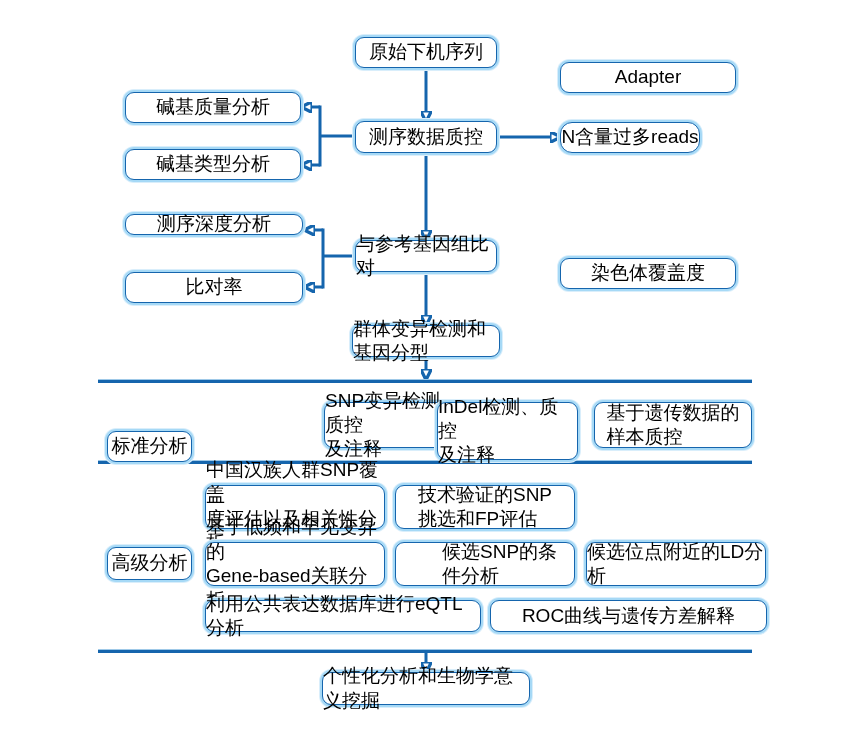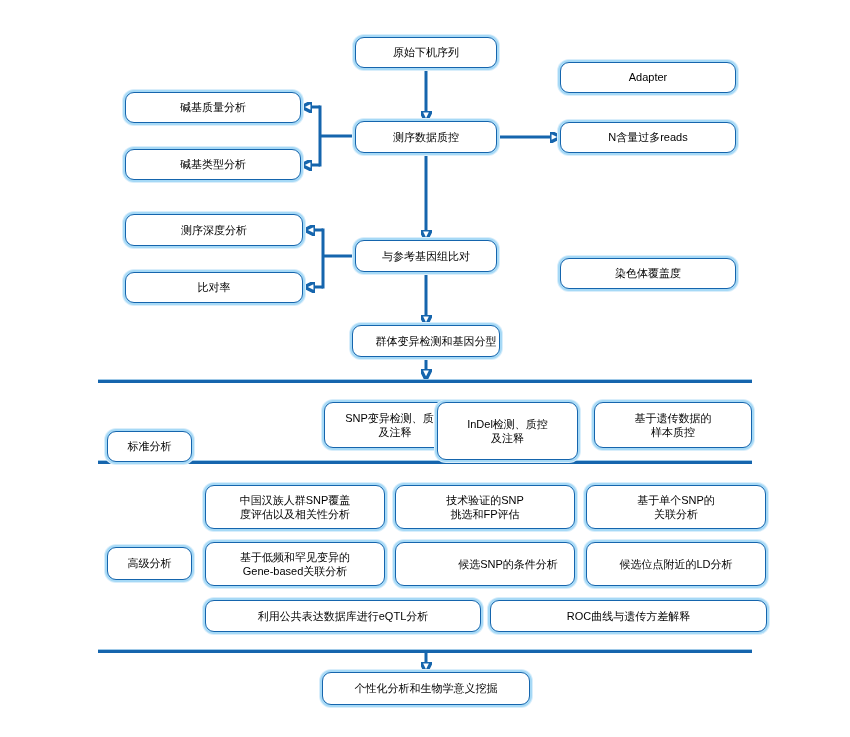--- a/index.html
+++ b/index.html
@@ -14,22 +14,22 @@
   .node {
     position: absolute;
     box-sizing: border-box;
     background: #ffffff;
     border: 1.5px solid #1565ad;
     border-radius: 9px;
     box-shadow: 0 0 0 2px #a6d9f6, 0 0 0 3px #d9eefb;
     display: flex;
     align-items: center;
     justify-content: center;
-    text-align: center;
-    font-size: 11px;
+    text-align: left;
+    font-size: 19px;
     line-height: 1.28;
     color: #000000;
     white-space: pre-line;
     z-index: 2;
   }
   .divider {
     position: absolute;
     left: 98px;
     width: 654px;
     height: 3px;
@@ -75,47 +75,45 @@
     <line x1="426" y1="653" x2="426" y2="663" marker-end="url(#ah)"></line>
   </svg>
 
   <div class="divider" style="top:379px;"></div>
   <div class="divider" style="top:460px;"></div>
   <div class="divider" style="top:649px;"></div>
 
   <div class="node" style="left:355px; top:37px; width:142px; height:31px;">原始下机序列</div>
   <div class="node" style="left:355px; top:121px; width:142px; height:32px;">测序数据质控</div>
   <div class="node" style="left:355px; top:240px; width:142px; height:32px;">与参考基因组比对</div>
-  <div class="node" style="left:352px; top:325px; width:148px; height:32px;padding-left:20px;">群体变异检测和基因分型</div>
+  <div class="node" style="left:352px; top:325px; width:148px; height:32px;">群体变异检测和基因分型</div>
 
   <div class="node" style="left:125px; top:92px; width:176px; height:31px;">碱基质量分析</div>
   <div class="node" style="left:125px; top:149px; width:176px; height:31px;">碱基类型分析</div>
 
   <div class="node" style="left:560px; top:62px; width:176px; height:31px;">Adapter</div>
-  <div class="node" style="left:560px; top:122px; width:176px; height:31px;">N含量过多reads</div>
+  <div class="node" style="left:560px; top:122px; width:140px; height:31px;border-radius:12px;">N含量过多reads</div>
   <div class="node" style="left:560px; top:258px; width:176px; height:31px;">染色体覆盖度</div>
 
-  <div class="node" style="left:125px; top:214px; width:178px; height:32px;">测序深度分析</div>
+  <div class="node" style="left:125px; top:214px; width:178px; height:21px;">测序深度分析</div>
   <div class="node" style="left:125px; top:272px; width:178px; height:31px;">比对率</div>
 
   <div class="node" style="left:107px; top:431px; width:85px; height:31px;">标准分析</div>
   <div class="node" style="left:285px; top:402px; width:142px; height:46px;margin-left:39px;">SNP变异检测、质控
 及注释</div>
   <div class="node" style="left:437px; top:402px; width:141px; height:58px;">InDel检测、质控
 及注释</div>
   <div class="node" style="left:594px; top:402px; width:158px; height:46px;">基于遗传数据的
 样本质控</div>
 
   <div class="node" style="left:107px; top:547px; width:85px; height:33px;">高级分析</div>
   <div class="node" style="left:205px; top:485px; width:180px; height:44px;">中国汉族人群SNP覆盖
 度评估以及相关性分析</div>
   <div class="node" style="left:395px; top:485px; width:180px; height:44px;">技术验证的SNP
 挑选和FP评估</div>
-  <div class="node" style="left:586px; top:485px; width:180px; height:44px;">基于单个SNP的
-关联分析</div>
   <div class="node" style="left:205px; top:542px; width:180px; height:44px;">基于低频和罕见变异的
 Gene-based关联分析</div>
   <div class="node" style="left:395px; top:542px; width:180px; height:44px;padding-left:46px;">候选SNP的条件分析</div>
   <div class="node" style="left:586px; top:542px; width:180px; height:44px;">候选位点附近的LD分析</div>
   <div class="node" style="left:205px; top:600px; width:276px; height:32px;">利用公共表达数据库进行eQTL分析</div>
   <div class="node" style="left:490px; top:600px; width:277px; height:32px;">ROC曲线与遗传方差解释</div>
 
   <div class="node" style="left:322px; top:672px; width:208px; height:33px;">个性化分析和生物学意义挖掘</div>
 
 </div>

